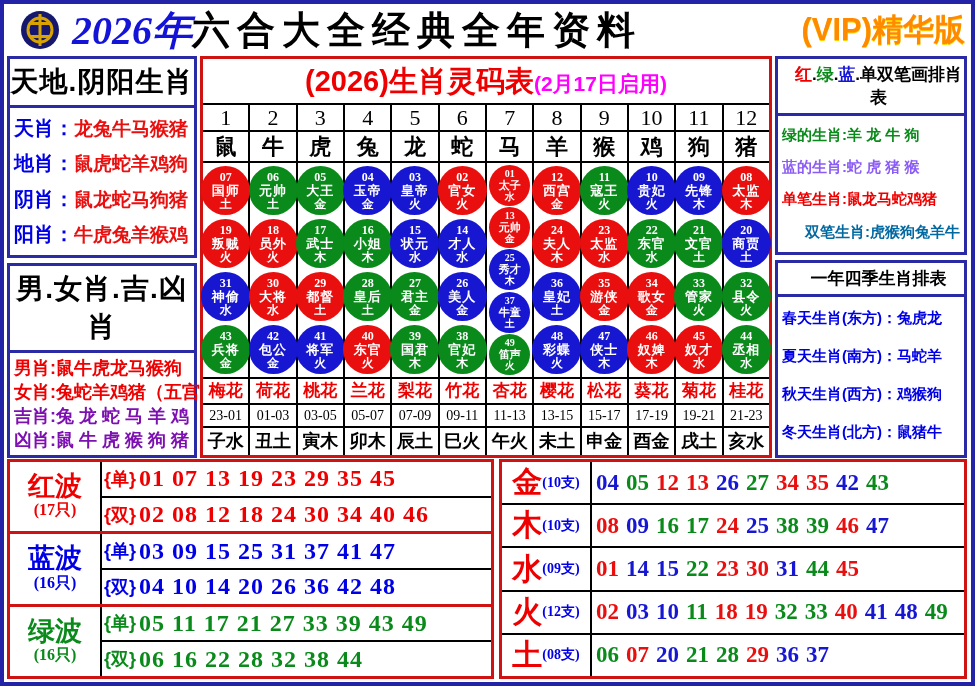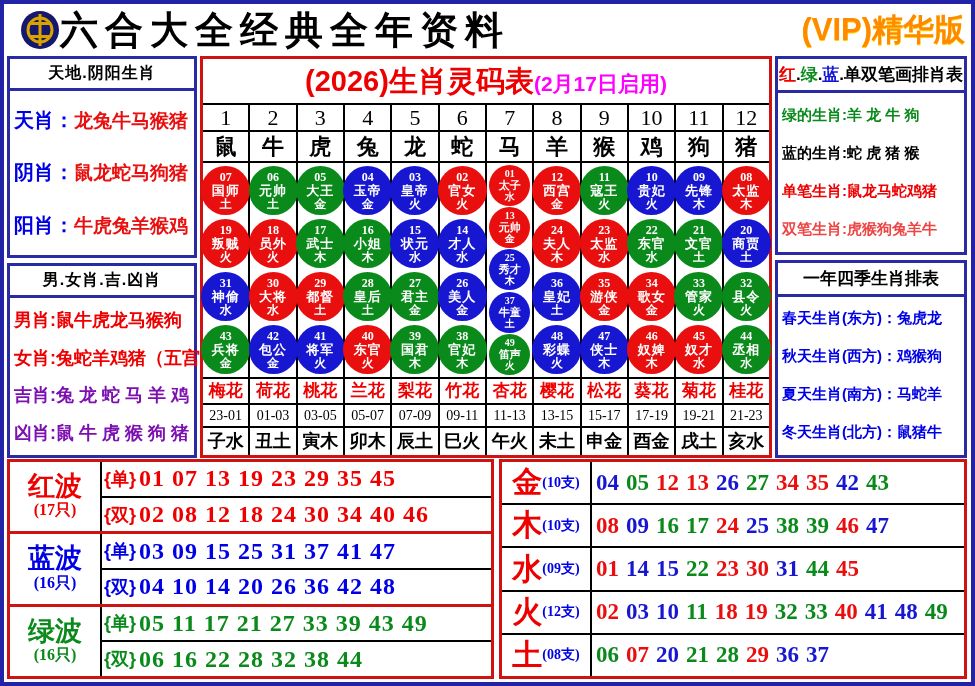--- a/index.html
+++ b/index.html
@@ -17,22 +17,22 @@
          color:#ff8a00; text-shadow:0 1px 0 #ffd400; }
 
   
   .main { height:402px; display:flex; padding:0 3px; gap:3px; }
   .sidebar { display:flex; flex-direction:column; gap:5px; }
   .sidebar.left { width:190px; } .sidebar.right { width:192px; }
   .sbox { border:3px solid #2a2aa5; background:#fff; display:flex; flex-direction:column; }
   .sbox.h1 { height:202px; } .sbox.grow { flex:1; }
   .sbox-title { border-bottom:3px solid #2a2aa5; text-align:center; font-weight:bold; color:#000;
                 padding:4px 0; letter-spacing:1px; }
-  .left .sbox-title { font-size:16px; }
-  .right .sbox-title { font-size:17px; letter-spacing:0; }
+  .left .sbox-title { font-size:28px; }
+  .right .sbox-title { font-size:17px; letter-spacing:0;padding-left:15px; }
   .sbox-items { flex:1; display:flex; flex-direction:column; justify-content:space-around; padding:3px 4px; }
   .s-item { white-space:nowrap; font-weight:bold; }
   .s-item .lb { }
   .left .l1 .lb { color:#0000e6; font-size:20px; }
   .left .l1 .vl { color:#ea0f0f; font-size:19px; }
   .left .l2 .s-item { font-size:18px; }
   .right .s-item { font-size:15px; }
 
   
   .center { width:572px; border:3px solid #cf1212; display:flex; flex-direction:column; background:#fff; }
@@ -91,31 +91,33 @@
 <div class="page">
 
   <div class="header">
     <svg class="logo" viewBox="0 0 40 40">
       <circle cx="20" cy="20" r="19" fill="#16186e"></circle>
       <circle cx="20" cy="20" r="12" fill="none" stroke="#d9a300" stroke-width="3"></circle>
       <rect x="18.5" y="4" width="3" height="32" fill="#d9a300"></rect>
       <rect x="10" y="12" width="20" height="3" fill="#d9a300"></rect>
       <rect x="10" y="25" width="20" height="3" fill="#d9a300"></rect>
     </svg>
+    <div class="year">2026年</div>
     <div class="htitle">六合大全经典全年资料</div>
     <div class="vip">(VIP)精华版</div>
   </div>
 
   <div class="main">
 
     <div class="sidebar left">
       <div class="sbox h1">
         <div class="sbox-title">天地.阴阳生肖</div>
         <div class="sbox-items l1" id="ls1">
             <div class="s-item"><span class="lb">天肖：</span><span class="vl">龙兔牛马猴猪</span></div>
+            <div class="s-item"><span class="lb">地肖：</span><span class="vl">鼠虎蛇羊鸡狗</span></div>
             <div class="s-item"><span class="lb">阴肖：</span><span class="vl">鼠龙蛇马狗猪</span></div>
             <div class="s-item"><span class="lb">阳肖：</span><span class="vl">牛虎兔羊猴鸡</span></div>
           </div>
       </div>
       <div class="sbox grow">
         <div class="sbox-title">男.女肖.吉.凶肖</div>
         <div class="sbox-items l2" id="ls2">
             <div class="s-item" style="color: rgb(238, 0, 0);"><span class="lb">男肖:</span><span class="vl">鼠牛虎龙马猴狗</span></div>
             <div class="s-item" style="color: rgb(238, 0, 0);"><span class="lb">女肖:</span><span class="vl">兔蛇羊鸡猪（五宫）</span></div>
             <div class="s-item" style="color: rgb(125, 16, 176);"><span class="lb">吉肖:</span><span class="vl">兔 龙 蛇 马 羊 鸡</span></div>
@@ -483,31 +485,31 @@
             <div class="c-branch">亥水</div>
           </div>
         </div>
     </div>
 
     <div class="sidebar right">
       <div class="sbox grow">
         <div class="sbox-title" id="rs1title"><span style="color: rgb(238, 0, 0);">红</span><span style="color: rgb(0, 0, 0);">.</span><span style="color: rgb(10, 138, 26);">绿</span><span style="color: rgb(0, 0, 0);">.</span><span style="color: rgb(20, 20, 216);">蓝</span><span style="color: rgb(0, 0, 0);">.</span><span style="color: rgb(0, 0, 0);">单双笔画排肖表</span></div>
         <div class="sbox-items" id="rs1">
             <div class="s-item" style="color: rgb(10, 138, 26);"><span class="lb">绿的生肖:</span><span class="vl">羊 龙 牛 狗</span></div>
-            <div class="s-item" style="color: #000000;"><span class="lb">蓝的生肖:</span><span class="vl">蛇 虎 猪 猴</span></div>
+            <div class="s-item" style="color: #8b5cf6;"><span class="lb">蓝的生肖:</span><span class="vl">蛇 虎 猪 猴</span></div>
             <div class="s-item" style="color: rgb(238, 0, 0);"><span class="lb">单笔生肖:</span><span class="vl">鼠龙马蛇鸡猪</span></div>
-            <div class="s-item" style="color: #ef4444;"><span class="lb">双笔生肖:</span><span class="vl">虎猴狗兔羊牛</span></div>
+            <div class="s-item" style="color: #0369a1; margin-left: 23px;"><span class="lb">双笔生肖:</span><span class="vl">虎猴狗兔羊牛</span></div>
           </div>
       </div>
       <div class="sbox grow">
         <div class="sbox-title">一年四季生肖排表</div>
         <div class="sbox-items" id="rs2">
             <div class="s-item" style="color: rgb(0, 0, 230);"><span class="lb">春天生肖(东方)：</span><span class="vl">兔虎龙</span></div>
+            <div class="s-item" style="color: rgb(0, 0, 230);"><span class="lb">夏天生肖(南方)：</span><span class="vl">马蛇羊</span></div>
             <div class="s-item" style="color: rgb(0, 0, 230);"><span class="lb">秋天生肖(西方)：</span><span class="vl">鸡猴狗</span></div>
-            <div class="s-item" style="color: rgb(0, 0, 230);"><span class="lb">夏天生肖(南方)：</span><span class="vl">马蛇羊</span></div>
             <div class="s-item" style="color: rgb(0, 0, 230);"><span class="lb">冬天生肖(北方)：</span><span class="vl">鼠猪牛</span></div>
           </div>
       </div>
     </div>
   </div>
 
   <div class="bottom">
     <div class="wave-table" id="waves">
         <div class="wave-sec">
           <div class="wave-label">

